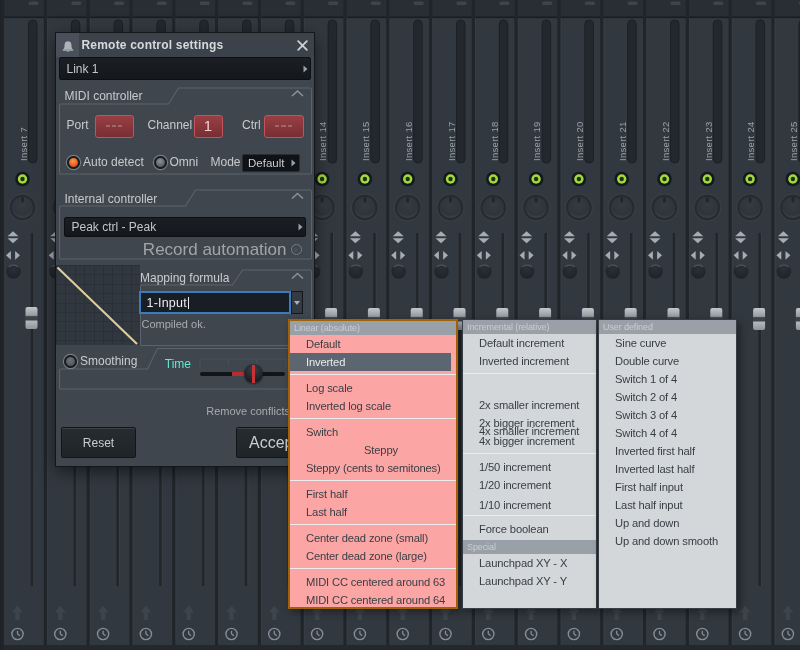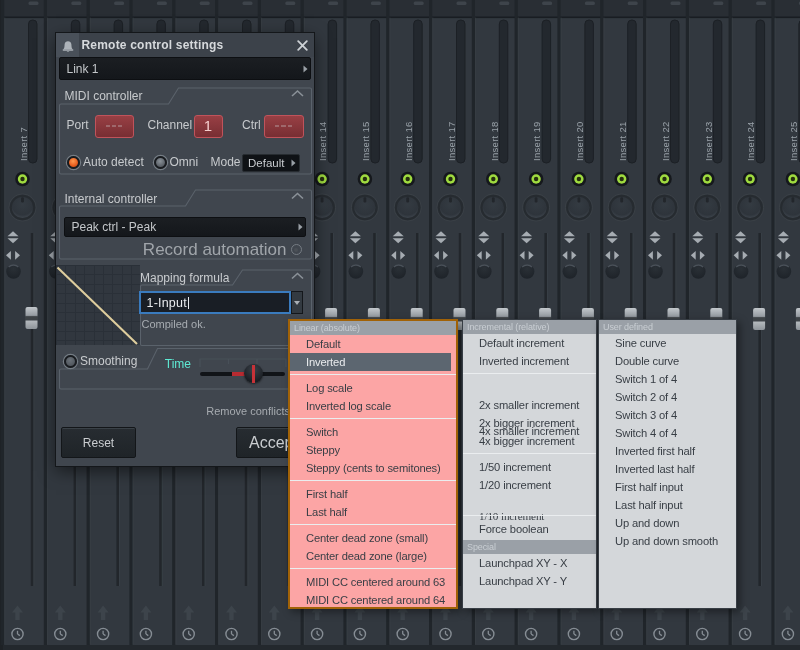--- a/index.html
+++ b/index.html
@@ -225,21 +225,21 @@
 </div>
 <div style="position:absolute;left:288px;top:319px;width:170px;height:289.5px;box-sizing:border-box;background:#fca5a5;border:2px solid #a16207;box-shadow:3px 3px 8px rgba(0,0,0,0.4);">
 <div class="mh" style="top:0px;">Linear (absolute)</div>
 <div class="mi" style="top:13.5px;">Default</div>
 <div class="mi sel" style="top:31.5px;">Inverted</div>
 <div style="position:absolute;left:0;right:0;top:53.0px;height:1px;background:#EAEDEF"></div>
 <div class="mi" style="top:57.5px;">Log scale</div>
 <div class="mi" style="top:75.5px;">Inverted log scale</div>
 <div style="position:absolute;left:0;right:0;top:97.0px;height:1px;background:#EAEDEF"></div>
 <div class="mi" style="top:101.5px;">Switch</div>
-<div class="mi" style="top:119.5px;">Steppy</div>
+<div class="mi" style="top:119.5px;text-align:center;">Steppy</div>
 <div class="mi" style="top:137.5px;">Steppy (cents to semitones)</div>
 <div style="position:absolute;left:0;right:0;top:159.0px;height:1px;background:#EAEDEF"></div>
 <div class="mi" style="top:163.5px;">First half</div>
 <div class="mi" style="top:181.5px;">Last half</div>
 <div style="position:absolute;left:0;right:0;top:203.0px;height:1px;background:#EAEDEF"></div>
 <div class="mi" style="top:207.5px;">Center dead zone (small)</div>
 <div class="mi" style="top:225.5px;">Center dead zone (large)</div>
 <div style="position:absolute;left:0;right:0;top:247.0px;height:1px;background:#EAEDEF"></div>
 <div class="mi" style="top:251.5px;">MIDI CC centered around 63</div>
 <div class="mi" style="top:269.5px;">MIDI CC centered around 64</div>
@@ -249,21 +249,21 @@
 <div class="mi" style="top:13.5px;">Default increment</div>
 <div class="mi" style="top:31.5px;">Inverted increment</div>
 <div style="position:absolute;left:0;right:0;top:53.0px;height:1px;background:#EAEDEF"></div>
 <div class="mi" style="top:57.5px;margin-top:44px;">4x smaller increment</div>
 <div class="mi" style="top:75.5px;">2x smaller increment</div>
 <div class="mi" style="top:93.5px;">2x bigger increment</div>
 <div class="mi" style="top:111.5px;">4x bigger increment</div>
 <div style="position:absolute;left:0;right:0;top:133.0px;height:1px;background:#EAEDEF"></div>
 <div class="mi" style="top:137.5px;">1/50 increment</div>
 <div class="mi" style="top:155.5px;">1/20 increment</div>
-<div class="mi" style="top:187px;font-family:Liberation Serif, serif;">1/10 increment</div>
+<div class="mi" style="top:176px;">1/10 increment</div>
 <div style="position:absolute;left:0;right:0;top:195.0px;height:1px;background:#EAEDEF"></div>
 <div class="mi" style="top:199.5px;">Force boolean</div>
 <div class="mh" style="top:220.0px;">Special</div>
 <div class="mi" style="top:233.5px;">Launchpad XY - X</div>
 <div class="mi" style="top:251.5px;">Launchpad XY - Y</div>
 </div>
 <div style="position:absolute;left:598px;top:319px;width:139px;height:289.5px;box-sizing:border-box;background:#D4D7DA;border:1px solid #373D44;box-shadow:3px 3px 8px rgba(0,0,0,0.4);">
 <div class="mh" style="top:0px;">User defined</div>
 <div class="mi" style="top:13.5px;">Sine curve</div>
 <div class="mi" style="top:31.5px;">Double curve</div>

